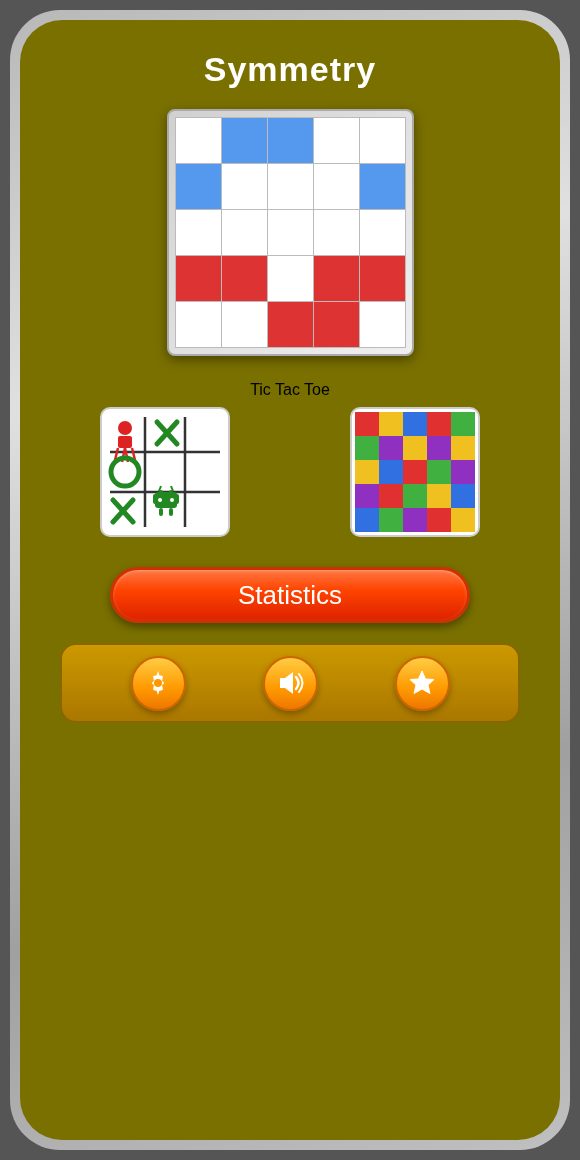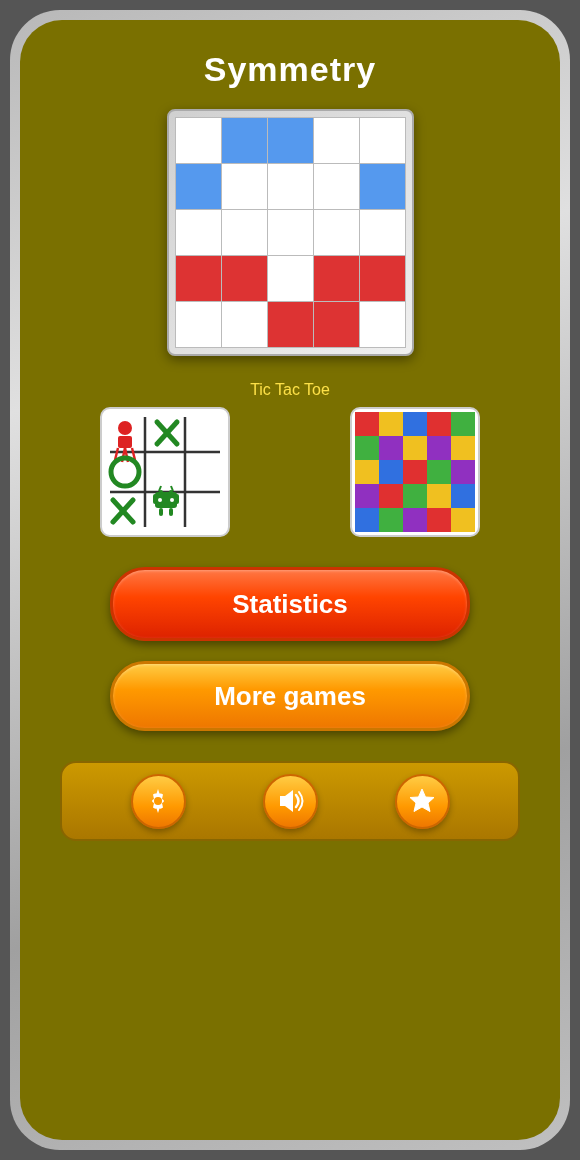--- a/index.html
+++ b/index.html
@@ -12,23 +12,23 @@
       align-items: center;
       justify-content: center;
       font-family: Arial, sans-serif;
     }
 
     .phone-frame {
       width: 560px;
       height: 1140px;
       background: linear-gradient(160deg, #b8b8b8 0%, #e0e0e0 30%, #a0a0a0 70%, #c0c0c0 100%);
       border-radius: 50px;
-      padding: 10px;
-      display: flex;
-      align-items: flex-end;
+      padding: 0;
+      display: flex;
+      align-items: center;
       justify-content: center;
     }
 
     .phone-inner {
       width: 540px;
       height: 1120px;
       background: #7a7000;
       border-radius: 42px;
       display: flex;
       flex-direction: column;
@@ -71,21 +71,21 @@
 
     
     .game-labels {
       display: flex;
       width: 100%;
       justify-content: space-around;
       margin-bottom: 8px;
     }
 
     .game-label {
-      color: #fde047;
+      color: #000000;
       font-size: 16px;
       text-align: center;
       width: 180px;
     }
 
     .game-icons-row {
       display: flex;
       width: 100%;
       justify-content: space-around;
       align-items: center;
@@ -121,27 +121,27 @@
     }
 
     .color-grid-icon div {
       width: 100%;
       height: 100%;
     }
 
     
     .btn-statistics {
       width: 360px;
-      height: 74px;
+      height: 56px;
       border-radius: 35px;
       background: linear-gradient(180deg, #ff7744 0%, #ff4400 40%, #dd2200 100%);
       border: 3px solid #cc3300;
       color: white;
       font-size: 26px;
-      font-weight: bold;
+      font-weight: normal;
       cursor: pointer;
       margin-bottom: 20px;
       box-shadow: 0 4px 8px rgba(0,0,0,0.4), inset 0 1px 3px rgba(255,255,255,0.3);
       display: flex;
       align-items: center;
       justify-content: center;
     }
 
     .btn-more-games {
       width: 360px;
@@ -311,21 +311,20 @@
             <div style="background: rgb(64, 176, 64);"></div>
             <div style="background: rgb(144, 48, 192);"></div>
             <div style="background: rgb(224, 48, 48);"></div>
             <div style="background: rgb(240, 192, 32);"></div>
           </div>
       </div>
     </div>
 
     <button class="btn-statistics">Statistics</button>
 
-    <button class="btn-more-games">More games</button>
 
     <div class="bottom-toolbar">
       <div class="toolbar-btn">
         <svg viewBox="0 0 30 30" fill="white" xmlns="http://www.w3.org/2000/svg">
           <circle cx="15" cy="15" r="4.5" fill="white"></circle>
           <path d="M15 3 L16.5 7.5 Q18.5 7 20 8.5 L19 13 Q21 14 21 15 Q21 16 19 17 L20 21.5 Q18.5 23 16.5 22.5 L15 27 L13.5 22.5 Q11.5 23 10 21.5 L11 17 Q9 16 9 15 Q9 14 11 13 L10 8.5 Q11.5 7 13.5 7.5 Z" fill="white"></path>
           <circle cx="15" cy="15" r="4" fill="#ff9900"></circle>
         </svg>
       </div>
       <div class="toolbar-btn">

